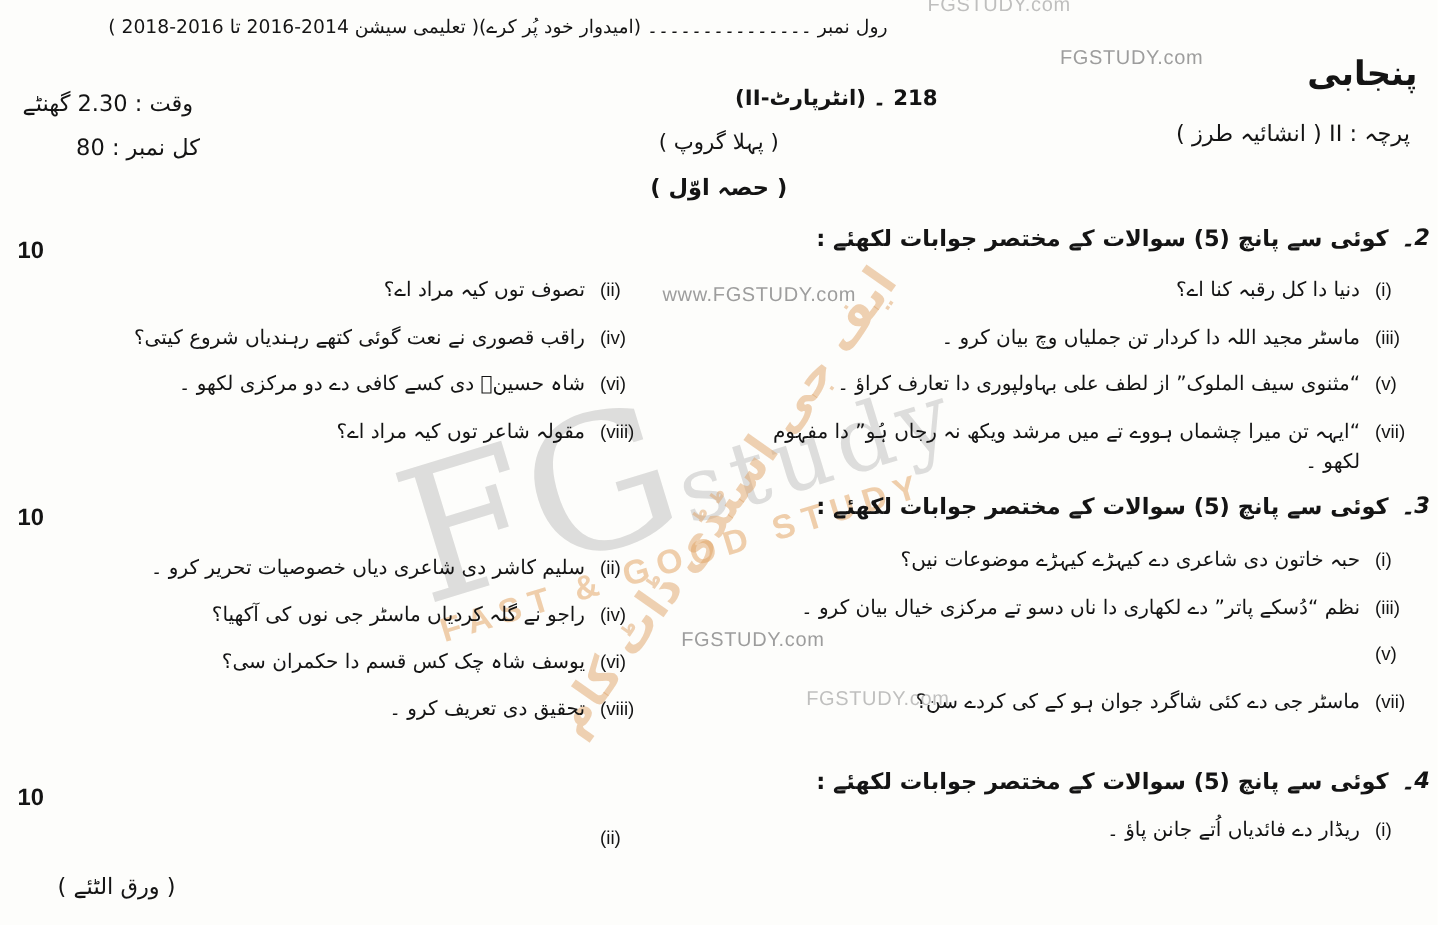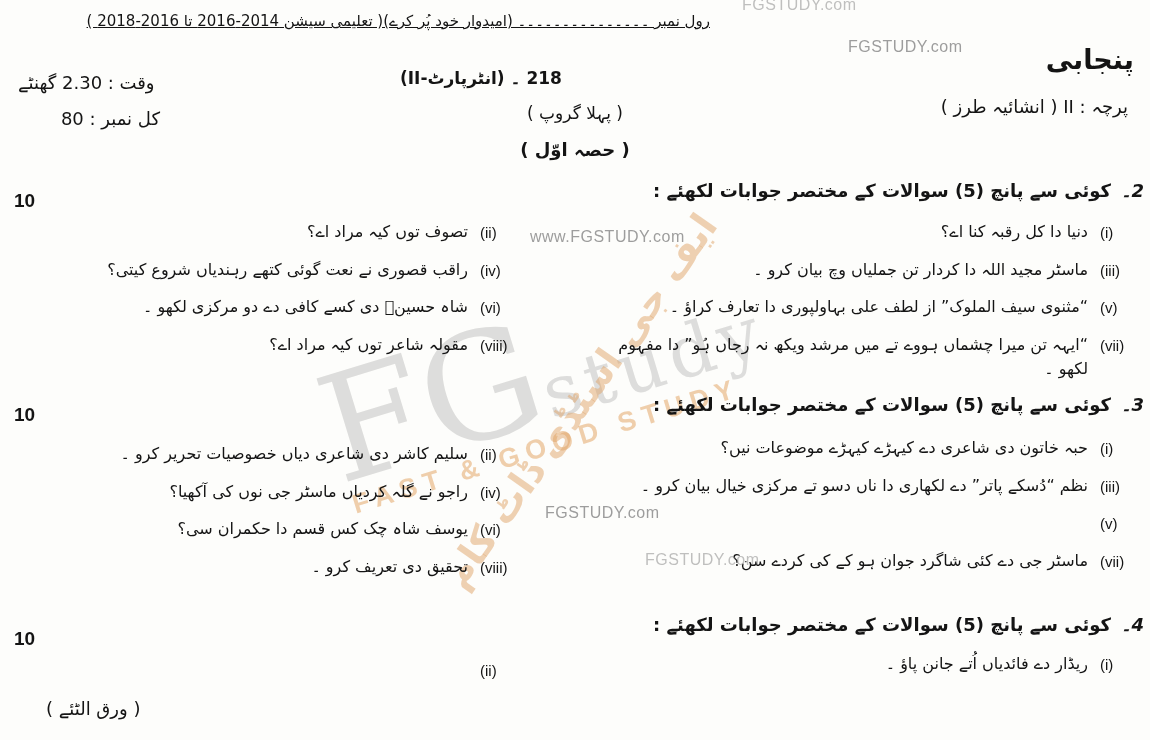--- a/index.html
+++ b/index.html
@@ -21,26 +21,26 @@
              color:rgba(110,110,110,.22); }
   .wm-study{ font-family:"DejaVu Serif","Liberation Serif",serif; font-size:72px; line-height:1;
              letter-spacing:6px; color:rgba(120,120,120,.24); }
   .wm-tag  { font-family:"Liberation Sans",sans-serif; font-weight:bold; font-size:27px;
              letter-spacing:7px; color:rgba(226,160,92,.5); margin-top:-14px; margin-left:6px; }
   .wm-urdu { position:absolute; z-index:1; left:408px; top:196px; width:300px; white-space:nowrap;
              direction:rtl; transform-origin:100% 50%; transform:rotate(-55deg);
              font-size:38px; font-weight:bold; color:rgba(224,164,104,.5); }
 
   
-  .roll   { left:250px; top:12px; width:460px; font-size:15px; text-align:center;text-decoration:underline; }
+  .roll   { left:250px; top:12px; width:460px; font-size:15px; text-align:center; }
   .subject{ right:16px; top:44px; font-size:27px; font-weight:bold; }
   .paper  { right:22px; top:96px; font-size:18px; }
   .timev  { left:18px; top:72px; width:162px; font-size:18px; text-align:left; }
   .total  { left:18px; top:108px; width:142px; font-size:18px; text-align:right; }
-  .cline  { left:400px; top:68px;  width:350px; text-align:left; font-size:17px; font-weight:bold; }
+  .cline  { left:400px; top:68px;  width:350px; text-align:right; font-size:17px; font-weight:bold; }
   .gline  { left:400px; top:103px; width:350px; text-align:center; font-size:17px; }
   .sline  { left:400px; top:139px; width:350px; text-align:center; font-size:18px; font-weight:bold; }
 
   
   .content { position:relative; z-index:2; }
   .marks   { position:absolute; left:14px; font-size:19px; font-weight:bold;
              font-family:"Liberation Sans",sans-serif; }
   .qhead   { position:absolute; right:6px; display:flex; direction:rtl; gap:10px;
              font-size:18px; font-weight:bold; }
   .qhead .qnum { display:flex; direction:rtl; }

